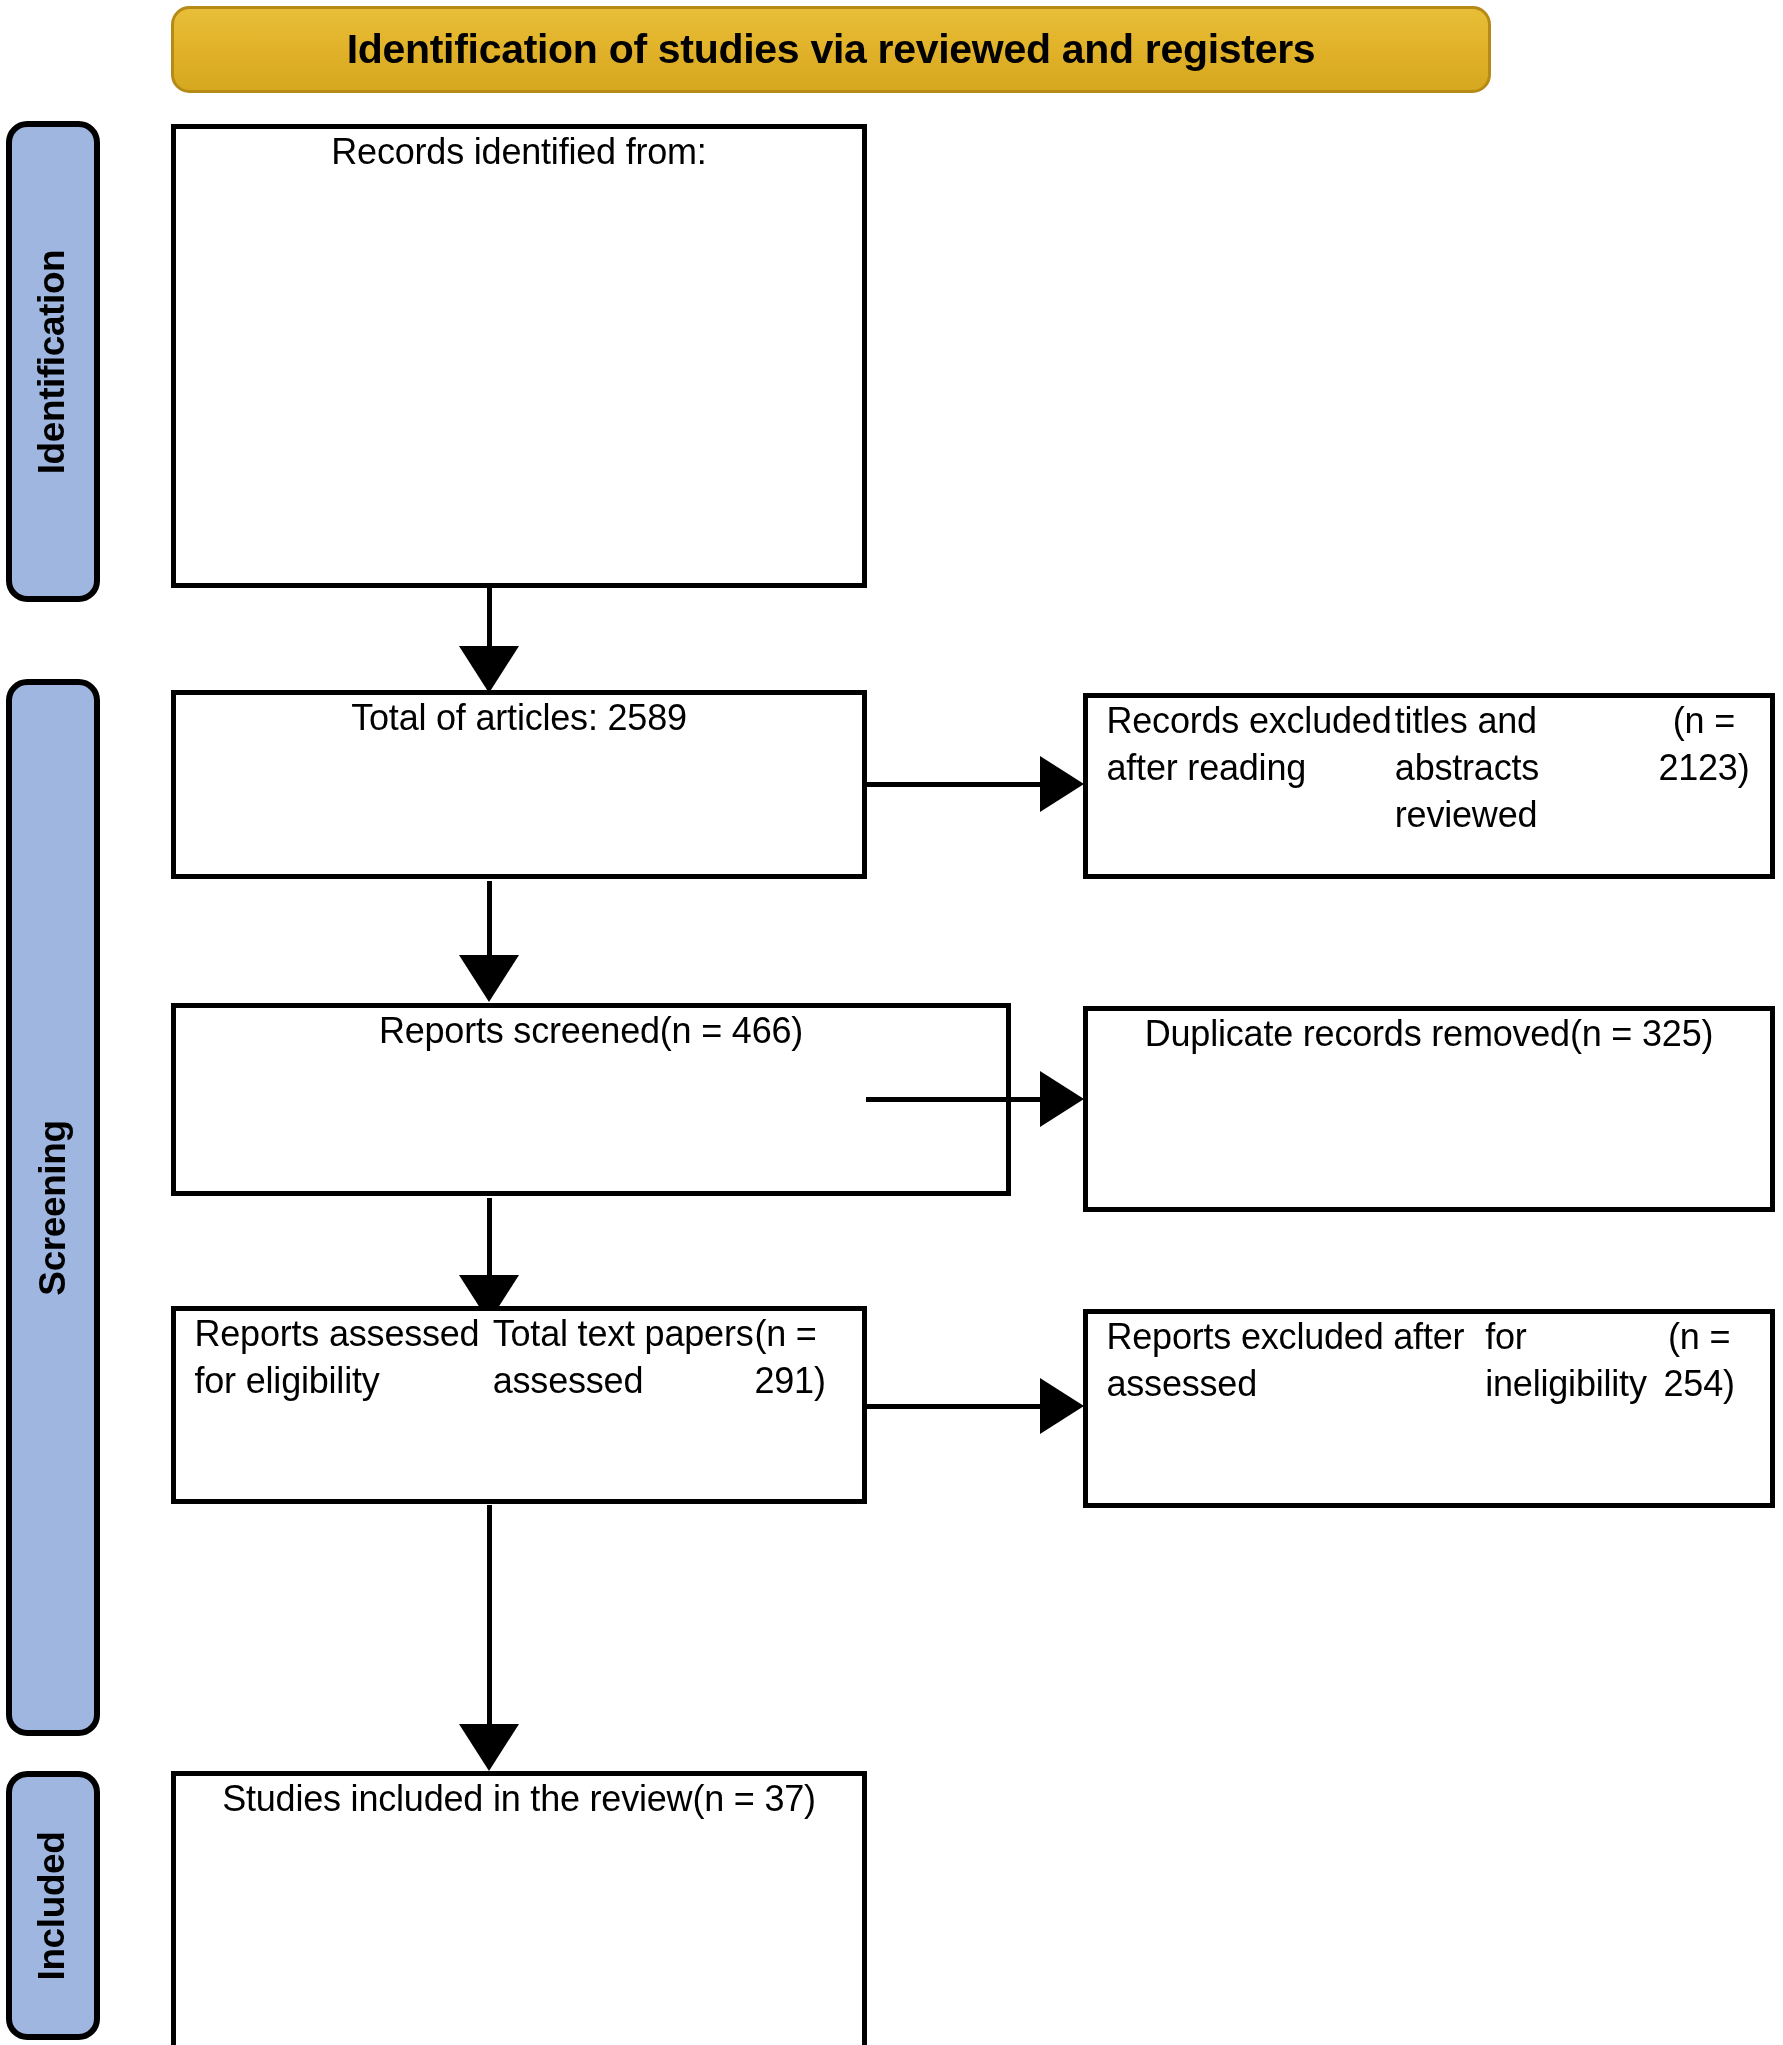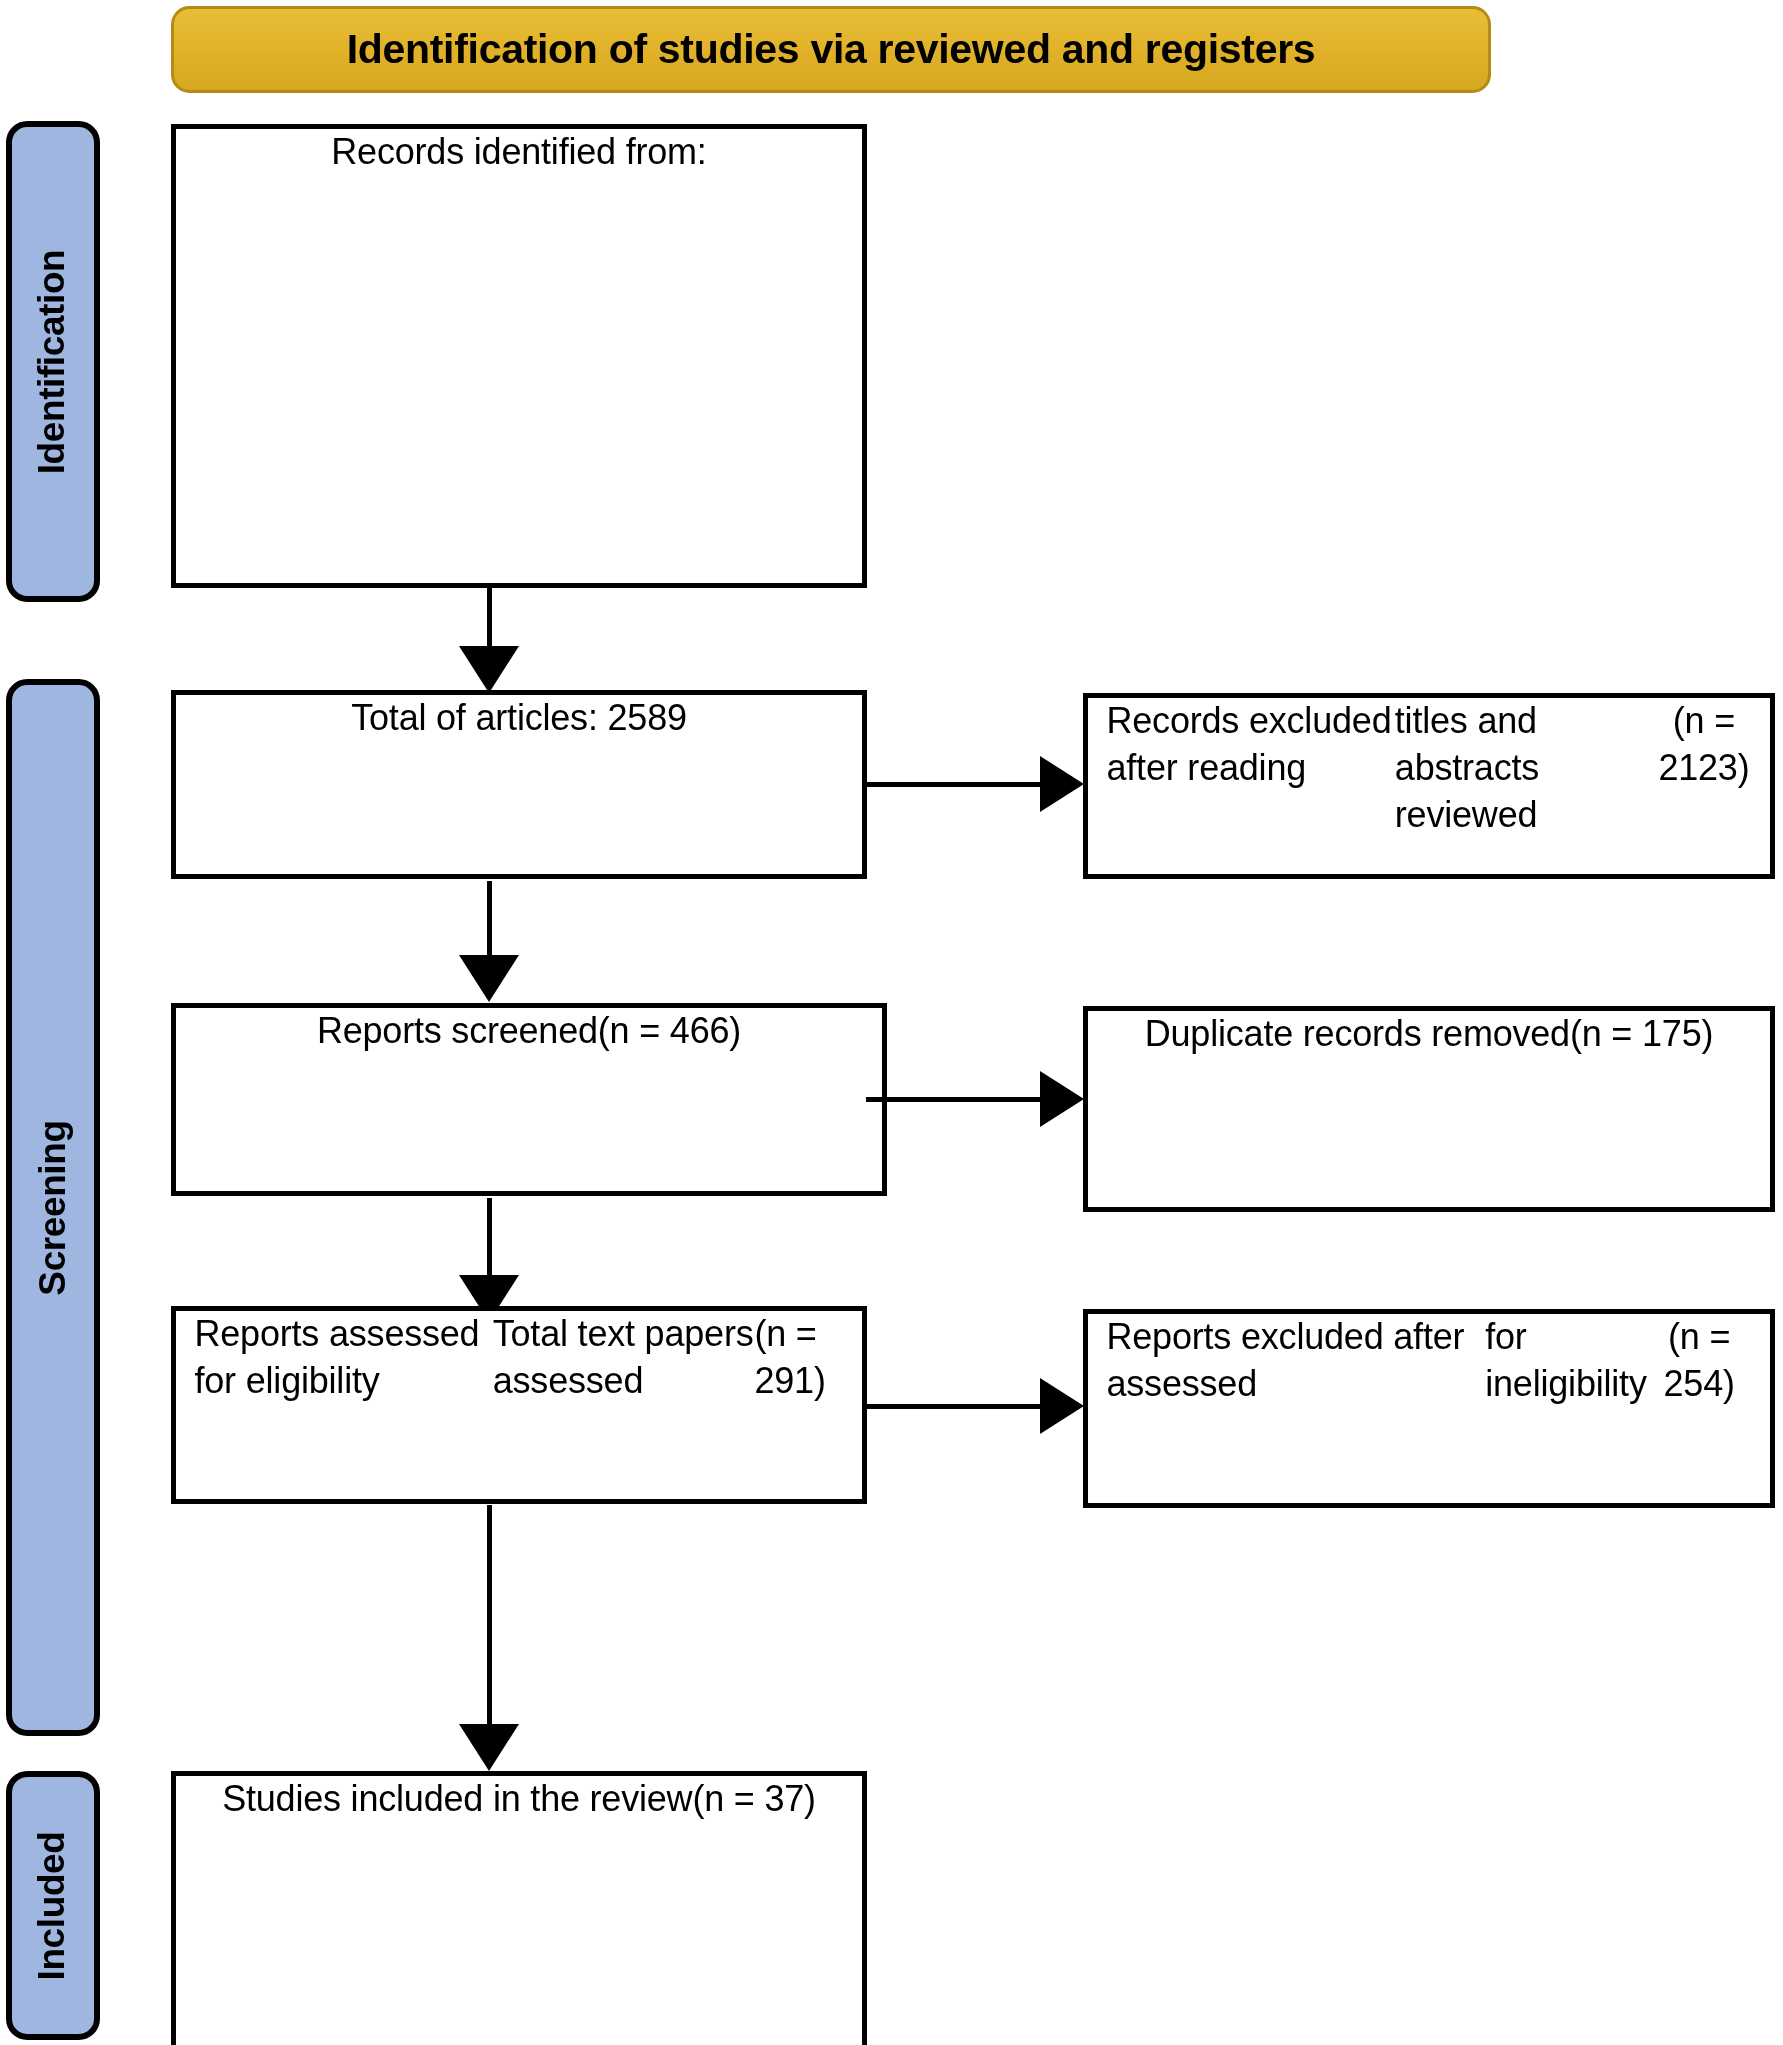--- a/index.html
+++ b/index.html
@@ -47,21 +47,21 @@
     border:5.7px solid #000;
     box-sizing:border-box;
     padding:0 18.5px;
     display:flex; flex-direction:row; justify-content:center;
   }
   .fbox .line{ font-size:36px; color:#000; line-height:1.30; letter-spacing:-0.2px;}
   .fbox .line.center{ text-align:center; }
 
   #box-identified{left:171px; top:124px; width:696px; height:464px;}
   #box-total{left:171px; top:690px; width:696px; height:189px;}
-  #box-screened{left:171px; top:1003px; width:716px; height:193px;}
+  #box-screened{left:171px; top:1003px; width:840px; height:193px;}
   #box-eligibility{left:171px; top:1306px; width:696px; height:198px;}
   #box-included{left:171px; top:1771px; width:696px; height:284px;}
 
   #box-excluded-titles{left:1083px; top:693px; width:692px; height:186px;}
   #box-duplicates{left:1083px; top:1006px; width:692px; height:206px;}
   #box-excluded-reports{left:1083px; top:1309px; width:692px; height:199px;}
 
   
   .blist{ margin:0; padding:0; list-style:none; }
   .blist li{
@@ -138,21 +138,21 @@
     <div class="line">Reports screened</div>
     <div class="line center">(n = 466)</div>
   </div>
 
   <div class="hline" style="left:866px; top:1097px; width:174px;">
     <div class="hhead" style="left:174px; top:-26px;"></div>
   </div>
 
   <div class="fbox" id="box-duplicates">
     <div class="line center">Duplicate records removed</div>
-    <div class="line center">(n = 175)</div>
+    <div class="line center">(n = 325)</div>
   </div>
 
   <div class="vline" style="top:1198px;height:77px;">
     <div class="vhead" style="left:-28px; top:77px;"></div>
   </div>
 
   <div class="fbox" id="box-eligibility">
     <div class="line">Reports assessed for eligibility</div>
     <div class="line">Total text papers assessed</div>
     <div class="line">(n = 291)</div>

